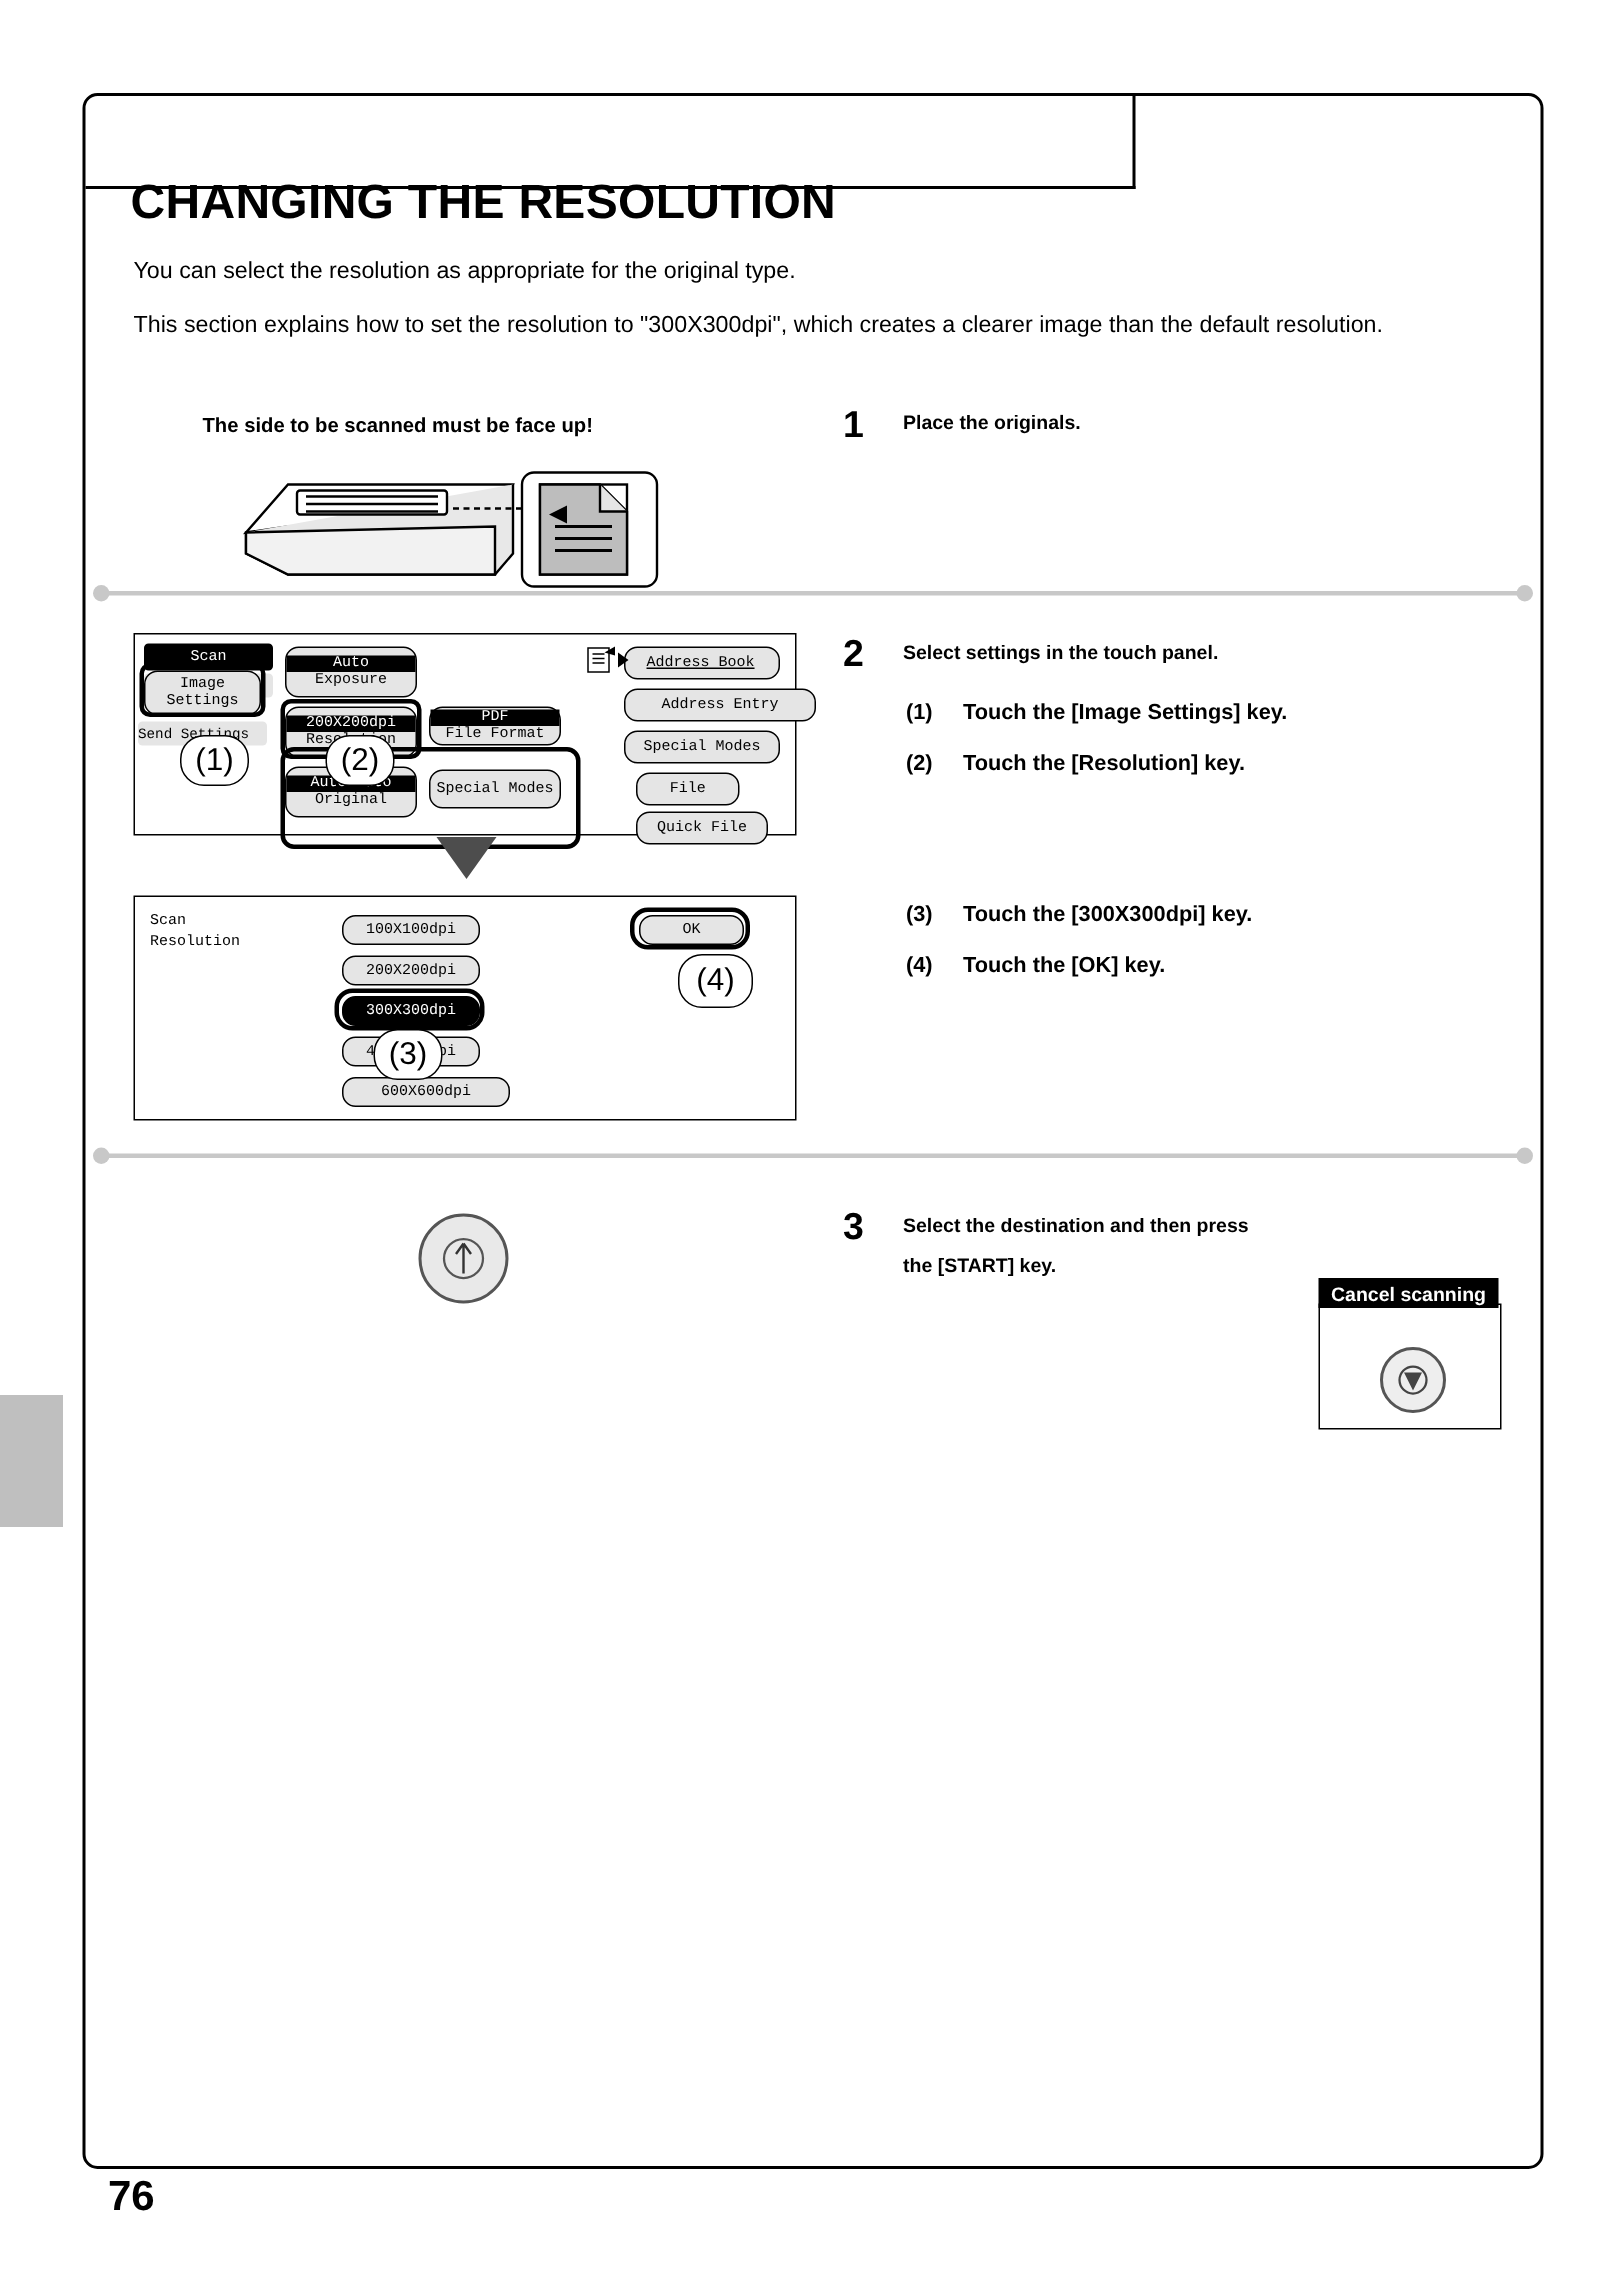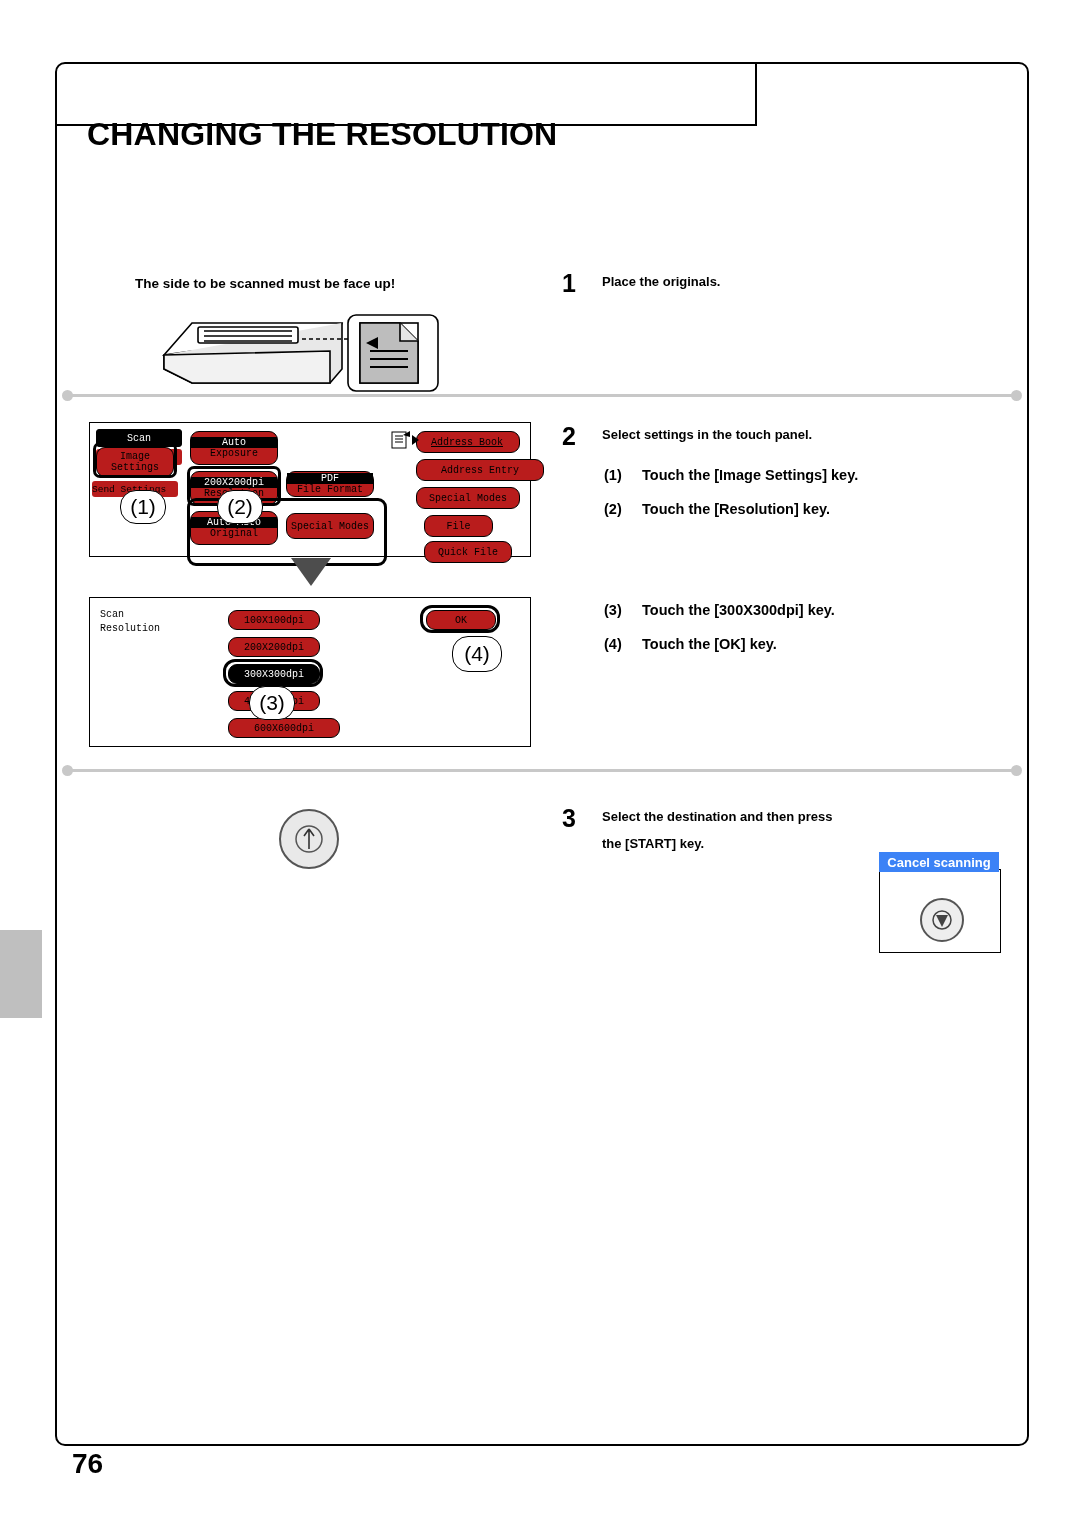--- a/index.html
+++ b/index.html
@@ -63,21 +63,21 @@
   }
 
   
   .scanner{position:absolute;}
 
   
   .panel{
     position:absolute;border:1.5px solid #000;background:#fff;
   }
   .pkey{
-    position:absolute;border:1px solid #000;background:#b91c1c;
+    position:absolute;border:1px solid #000;background:#e5e5e5;
     font-family:"Liberation Mono", monospace;font-size:10px;
     display:flex;align-items:center;justify-content:center;
     text-align:center;line-height:11px;
     border-radius:3px;
     box-sizing:border-box;
   }
   .pkey.dark{background:#000;color:#fff;}
   .pkey.round{border-radius:9px;}
   .hilite{
     position:absolute;border:3px solid #000;border-radius:7px;
@@ -90,21 +90,21 @@
   }
 
   .start-btn{
     position:absolute;border:2px solid #555;border-radius:50%;
     background:#e9e9e9;
   }
   .cancel-box{
     position:absolute;border:1.5px solid #000;background:#fff;
   }
   .cancel-head{
-    position:absolute;background:#3b82f6;color:#fff;font-size:13px;
+    position:absolute;background:#000000;color:#fff;font-size:13px;
     font-weight:bold;display:flex;align-items:center;justify-content:center;
   }
   .stop-circle{
     position:absolute;border:2px solid #555;border-radius:50%;background:#eee;
   }
   .page-num{
     position:absolute;left:72px;top:1448px;font-size:28px;font-weight:bold;
   }
   .tab-mark{
     position:absolute;left:0px;top:930px;width:42px;height:88px;background:#bfbfbf;
@@ -115,20 +115,24 @@
 <body>
 
 <div class="tab-mark"></div>
 
 <div class="page-frame">
 
   <div class="title-box">
     <div class="title-text">CHANGING THE RESOLUTION</div>
   </div>
 
+  <div class="intro">
+    <p>You can select the resolution as appropriate for the original type.</p>
+    <p>This section explains how to set the resolution to "300X300dpi", which creates a clearer image than the default resolution.</p>
+  </div>
 
   <div class="step-num" style="left:505px;top:205px;">1</div>
   <div class="step-head" style="left:545px;top:210px;">Place the originals.</div>
 
   <div class="faceup-label" style="left:78px;top:212px;">The side to be scanned must be face up!</div>
 
   <svg class="scanner" style="left:95px;top:235px;" width="310" height="95" viewBox="0 0 310 95">
     <g fill="#ffffff" stroke="#000" stroke-width="1.6">
       <path d="M12 56 L40 24 L160 24 L190 24 L178 52 L40 52 Z"></path>
       <path d="M12 56 L12 70 L40 84 L178 84 L190 70 L190 24" fill="#e8e8e8"></path>

